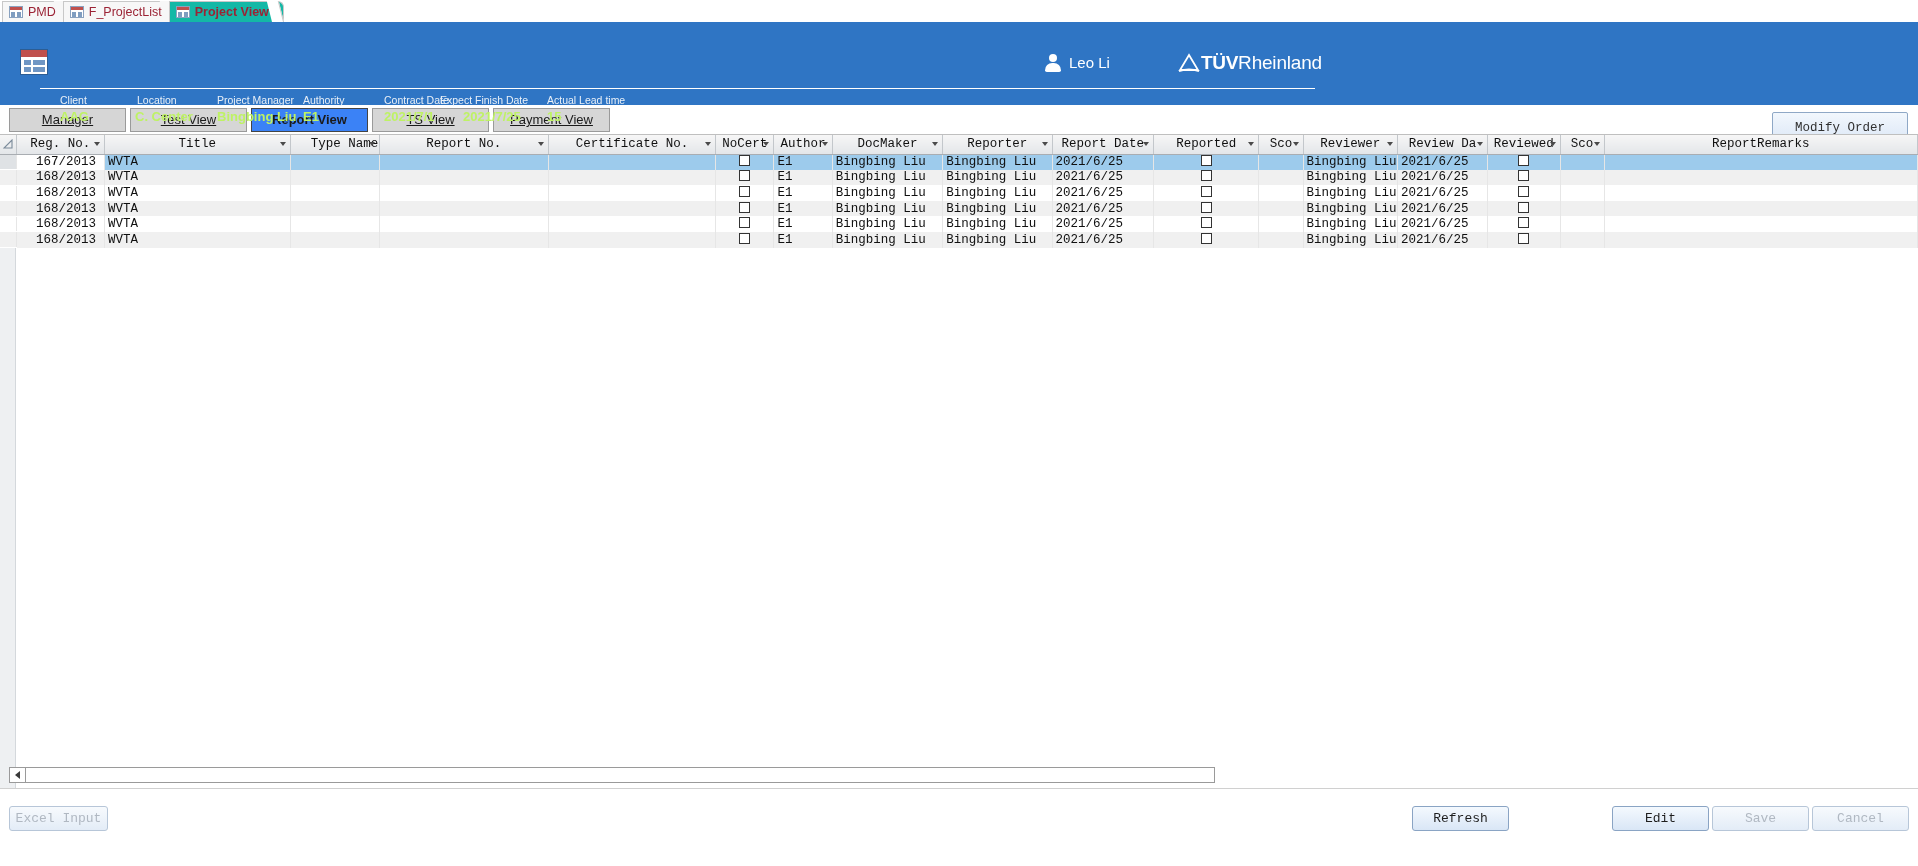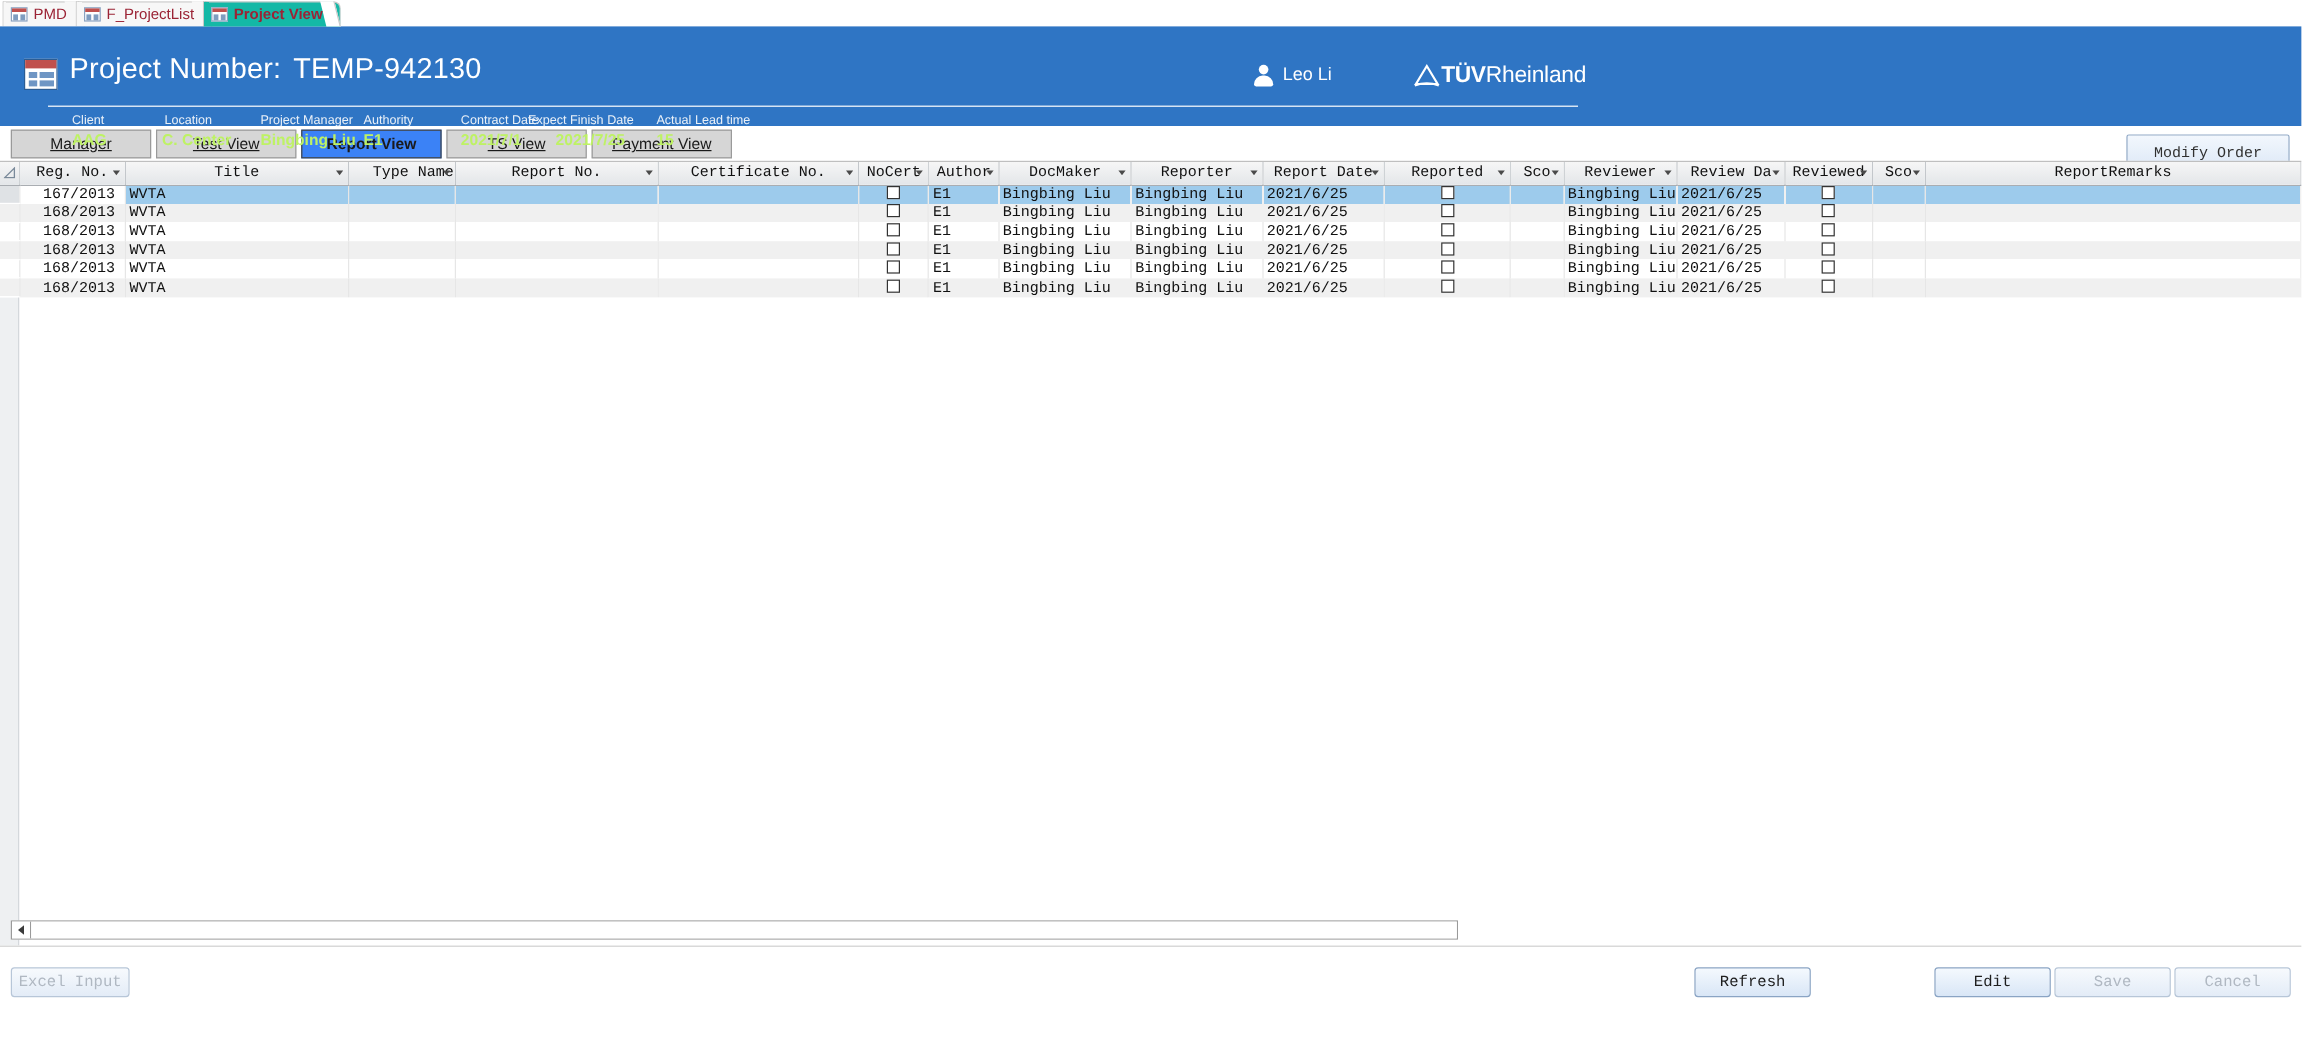--- a/index.html
+++ b/index.html
@@ -350,23 +350,20 @@
 <div id="bluehead">
 
   <div id="bigicon">
     <div class="bar"></div>
       <div class="sq1"></div>
       <div class="sq2"></div>
     <div class="sq3"></div>
       <div class="sq4"></div>
   </div>
 
-  <div id="projtitle">
-    <span>Project Number:</span><span class="num">TEMP-942130</span>
-  </div>
 
   <div id="userbox">
     <span class="person-ico">
       <span class="head"></span>
         <span class="body"></span>
     </span>
     <span>Leo Li</span>
   </div>
 
   <div id="logo">

